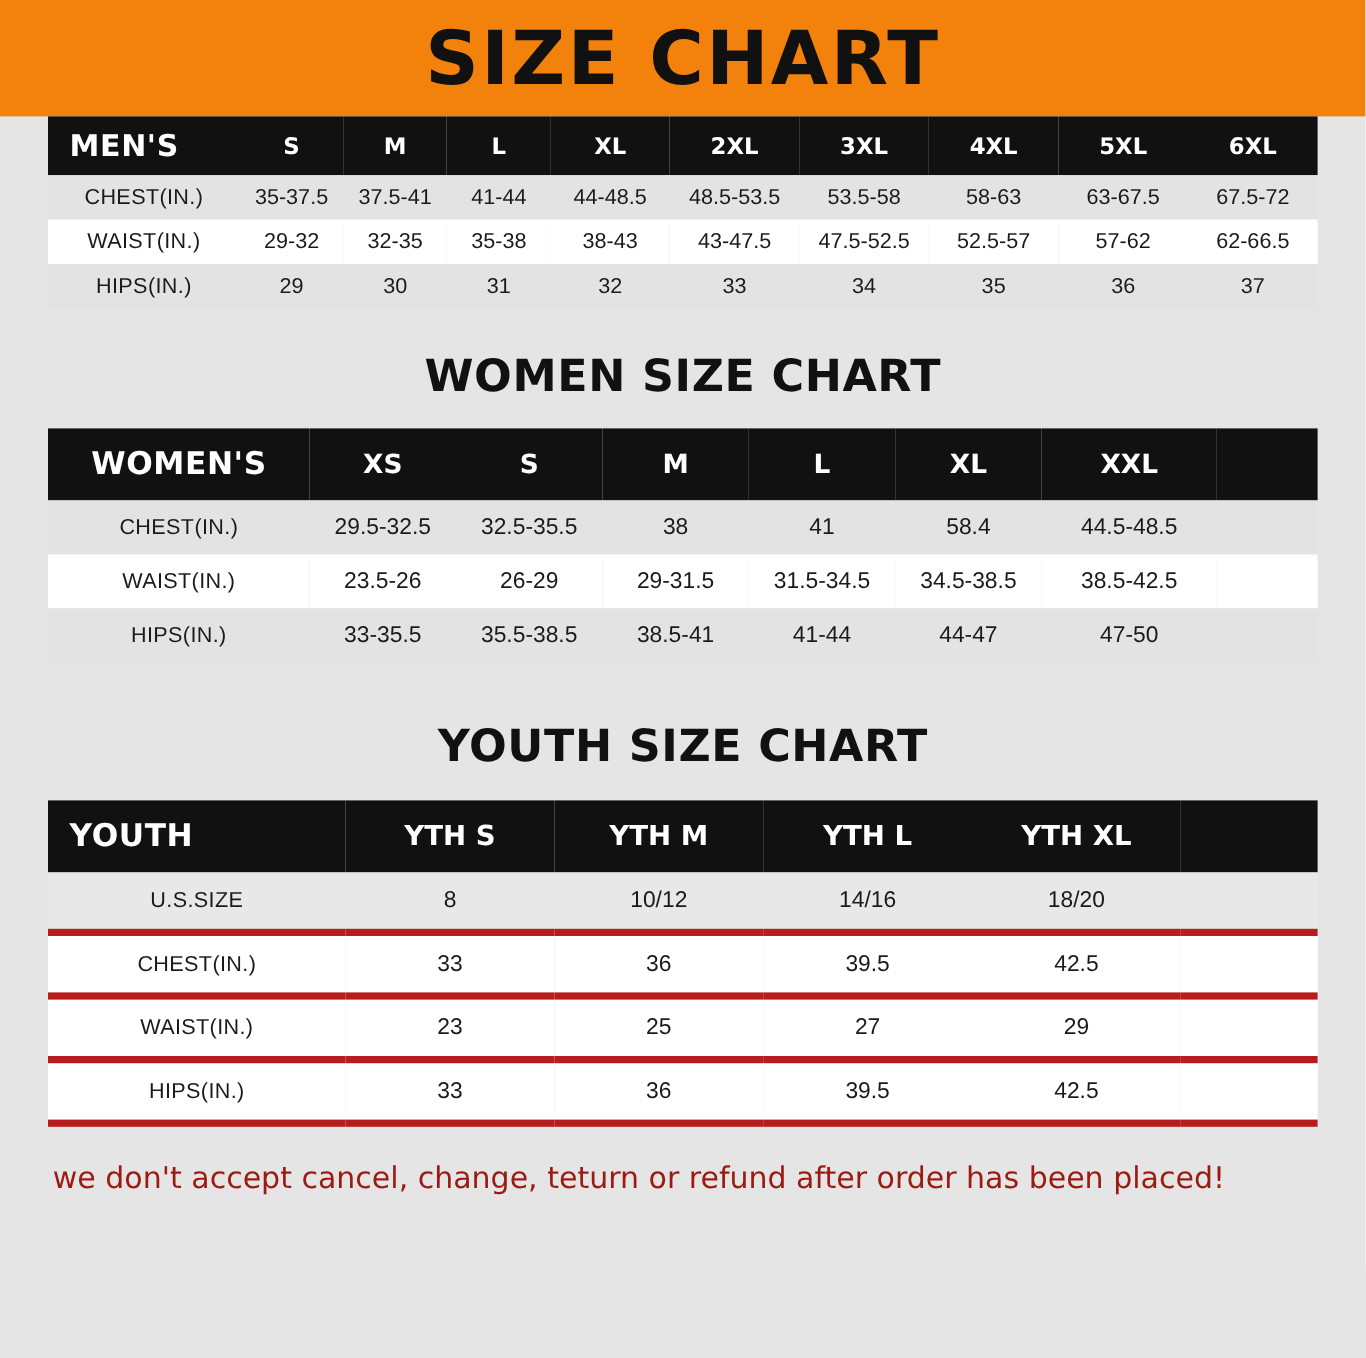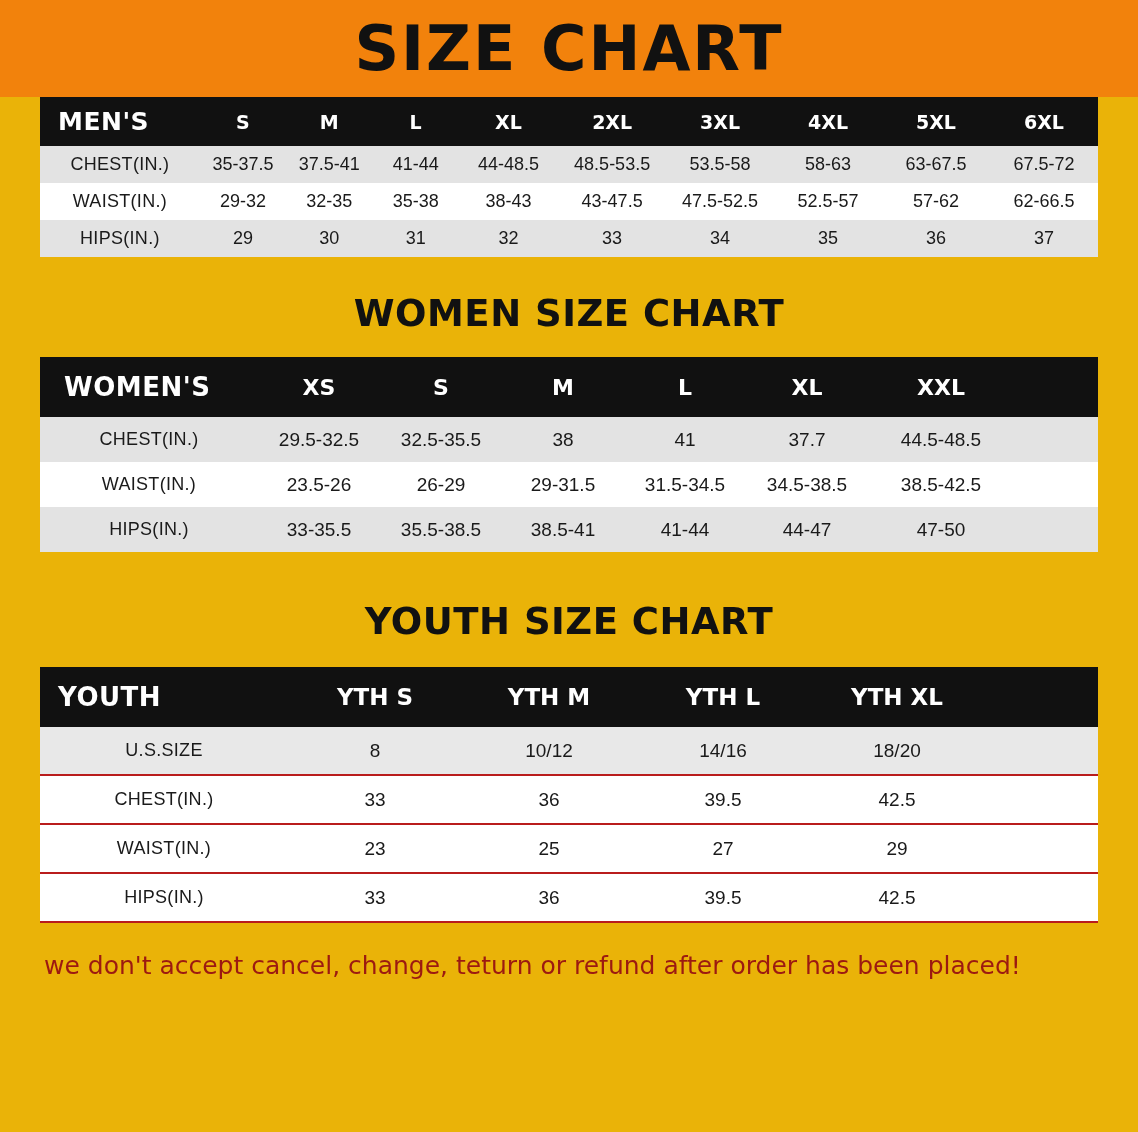--- a/index.html
+++ b/index.html
@@ -11,21 +11,21 @@
     height: 1132px;
     background: #ffffff;
     font-family: "Liberation Sans", sans-serif;
     color: #000000;
     overflow: hidden;
   }
   .page {
     width: 1138px;
     height: 1132px;
     position: relative;
-    background: #eab308;
+    background: #e5e5e5;
   }
   
   .banner {
     width: 100%;
     height: 97px;
     background: #f2820c;
     display: flex;
     align-items: center;
     justify-content: center;
   }
@@ -65,21 +65,21 @@
   }
   thead th {
     background: #111111;
     color: #ffffff;
     font-family: "DejaVu Sans", sans-serif;
     font-weight: bold;
   }
   .tbl-men thead th { height: 47px; font-size: 19px; }
   .tbl-men thead th.corner { font-size: 25px; text-align: left; padding-left: 18px; letter-spacing: 0.5px; margin-top: 25px; }
   .tbl-women thead th { height: 58px; font-size: 22px; }
-  .tbl-women thead th.corner { font-size: 26px; text-align: left; padding-left: 24px; letter-spacing: 0.5px; }
+  .tbl-women thead th.corner { font-size: 26px; text-align: left; padding-left: 36px; letter-spacing: 0.5px; }
   .tbl-youth thead th { height: 58px; font-size: 23px; }
   .tbl-youth thead th.corner { font-size: 26px; text-align: left; padding-left: 18px; letter-spacing: 0.5px; }
 
   tbody td {
     text-align: center;
     font-family: "Liberation Sans", sans-serif;
     font-size: 18px;
     color: #1a1a1a;
   }
   .tbl-men tbody td { height: 35px; }
@@ -88,21 +88,21 @@
 
   tbody td.rowlabel {
     text-align: center;
     font-size: 18px;
     letter-spacing: 0.3px;
   }
   .row-shade td { background: #e3e3e3; }
   .row-plain td { background: #ffffff; }
   .tbl-youth tbody tr td { background: #ffffff; }
   .tbl-youth tbody tr.row-shade td { background: #e8e8e8; }
-  .tbl-youth tbody tr td { border-bottom: 2px solid #b91c1c; }
+  .tbl-youth tbody tr td { border-bottom: 6px solid #b91c1c; }
 
   
   .note {
     margin: 26px 44px 0 44px;
     color: #9c1a11;
     font-family: "DejaVu Sans", sans-serif;
     font-size: 25px;
     line-height: 1.35;
     text-align: left;
   }
@@ -208,21 +208,21 @@
         <th></th>
       </tr>
     </thead>
     <tbody>
       <tr class="row-shade">
         <td class="rowlabel">CHEST(IN.)</td>
         <td>29.5-32.5</td>
         <td>32.5-35.5</td>
         <td>38</td>
         <td>41</td>
-        <td>37.7</td>
+        <td>58.4</td>
         <td>44.5-48.5</td>
         <td></td>
       </tr>
       <tr class="row-plain">
         <td class="rowlabel">WAIST(IN.)</td>
         <td>23.5-26</td>
         <td>26-29</td>
         <td>29-31.5</td>
         <td>31.5-34.5</td>
         <td>34.5-38.5</td>

